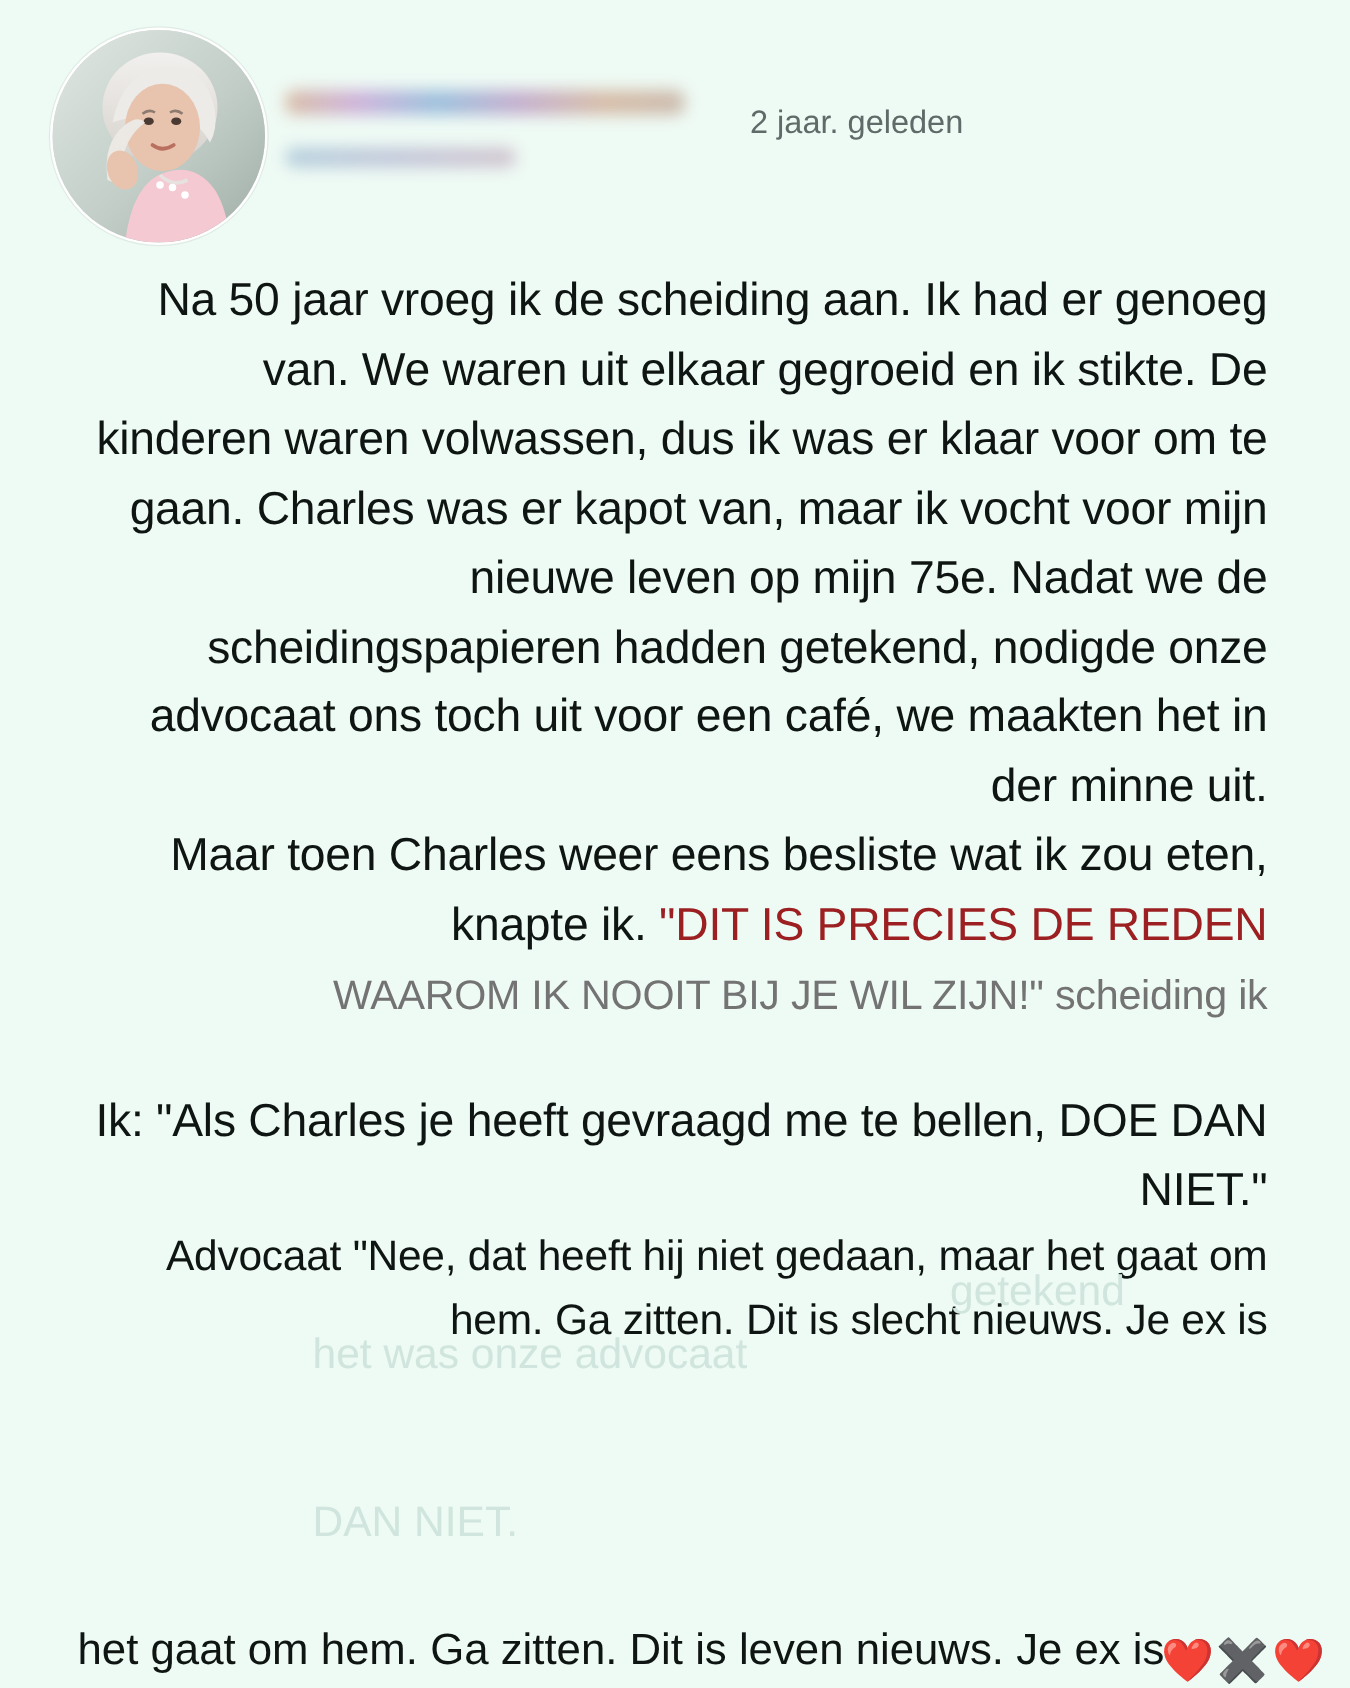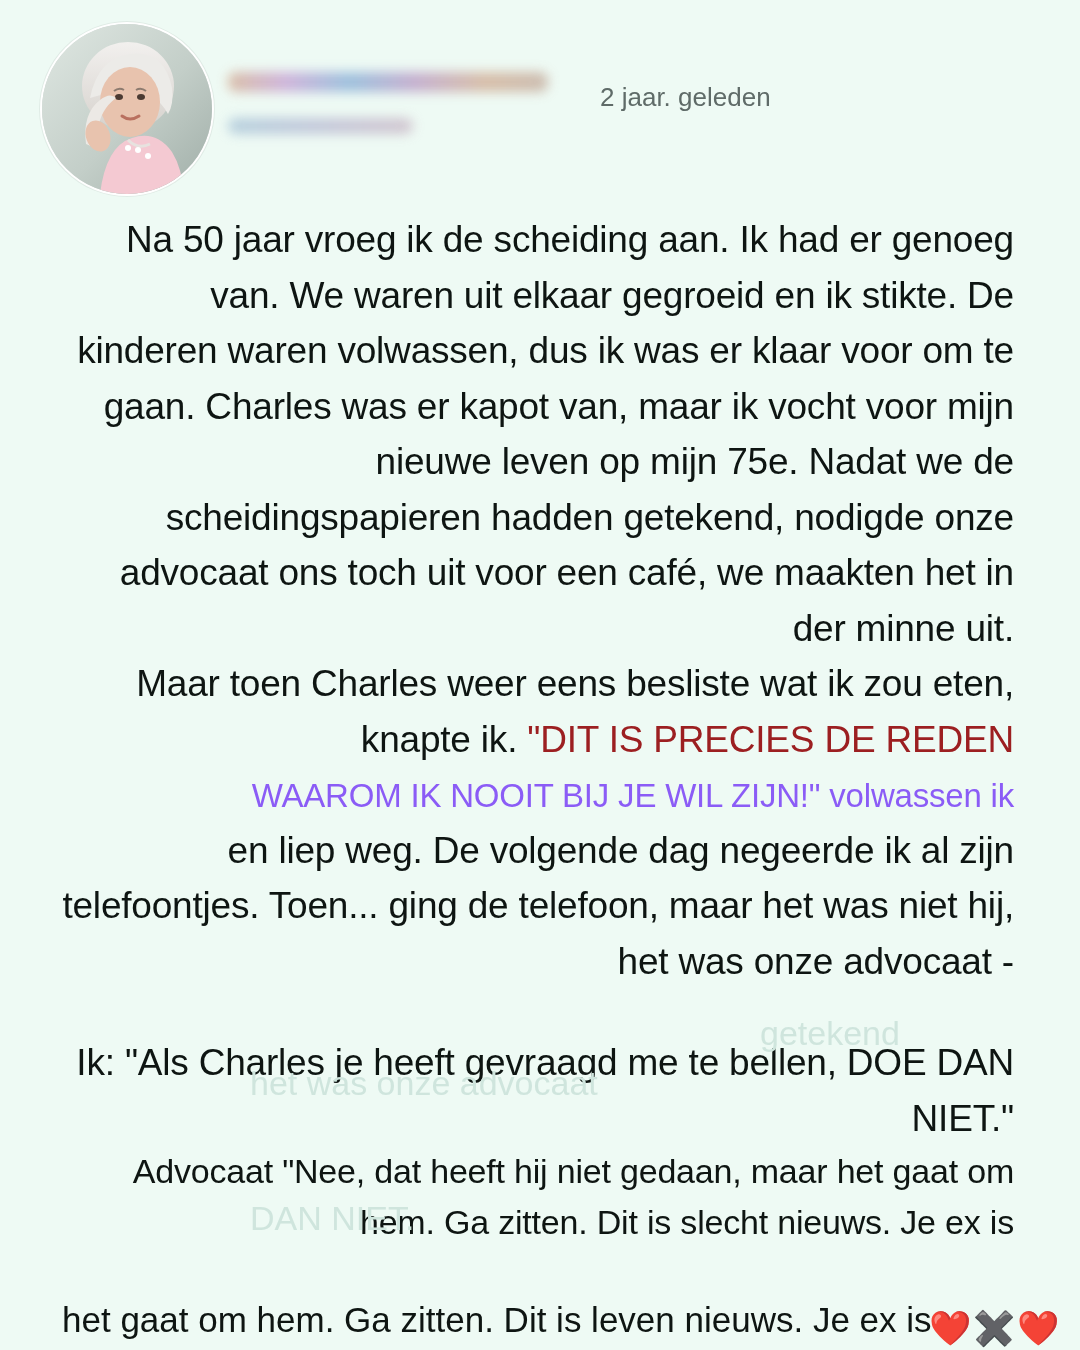--- a/index.html
+++ b/index.html
@@ -95,21 +95,21 @@
     text-align: right;
   }
 
   .para { margin: 0 0 0 0; }
   .para + .para { margin-top: 0; }
 
   .red {
     color: #9c1f21;
   }
   .red-small {
-    color: #8b5cf6;
+    color: #737373;
     font-size: 33px;
   }
   .blank-line { height: 46px; }
 
   .smaller { font-size: 34px; }
 
   
   .ghost {
     position: absolute;
     color: #cfe5dd;
@@ -188,23 +188,22 @@
       <span class="name-hidden"></span>
     </div>
 
     <div class="timestamp">2 jaar. geleden</div>
   </div>
 
   <div class="body-text">
 
     <p class="para">Na 50 jaar vroeg ik de scheiding aan. Ik had er genoeg van. We waren uit elkaar gegroeid en ik stikte. De kinderen waren volwassen, dus ik was er klaar voor om te gaan. Charles was er kapot van, maar ik vocht voor mijn nieuwe leven op mijn 75e. Nadat we de scheidingspapieren hadden getekend, nodigde onze advocaat ons toch uit voor een café, we maakten het in der minne uit.</p>
 
-    <p class="para"><span>Maar toen Charles weer eens besliste wat ik zou eten, knapte ik. </span><span class="red">"DIT IS PRECIES DE REDEN</span><br><span class="red-small">WAAROM IK NOOIT BIJ JE WIL ZIJN!"</span><span class="red-small"> volwassen ik</span></p>
-
-    <p class="para">en liep weg. De volgende dag negeerde ik al zijn telefoontjes. Toen... ging de telefoon, maar het was niet hij, het was onze advocaat -</p>
+    <p class="para"><span>Maar toen Charles weer eens besliste wat ik zou eten, knapte ik. </span><span class="red">"DIT IS PRECIES DE REDEN</span><br><span class="red-small">WAAROM IK NOOIT BIJ JE WIL ZIJN!"</span><span class="red-small"> scheiding ik</span></p>
+
 
     <div class="blank-line"></div>
 
     <p class="para">Ik: "Als Charles je heeft gevraagd me te bellen, DOE DAN NIET."</p>
 
     <p class="para smaller">Advocaat "Nee, dat heeft hij niet gedaan, maar het gaat om hem. Ga zitten. Dit is slecht nieuws. Je ex is</p>
   </div>
 
   <div class="ghost g1">getekend</div>
   <div class="ghost g3">DAN NIET.</div>

